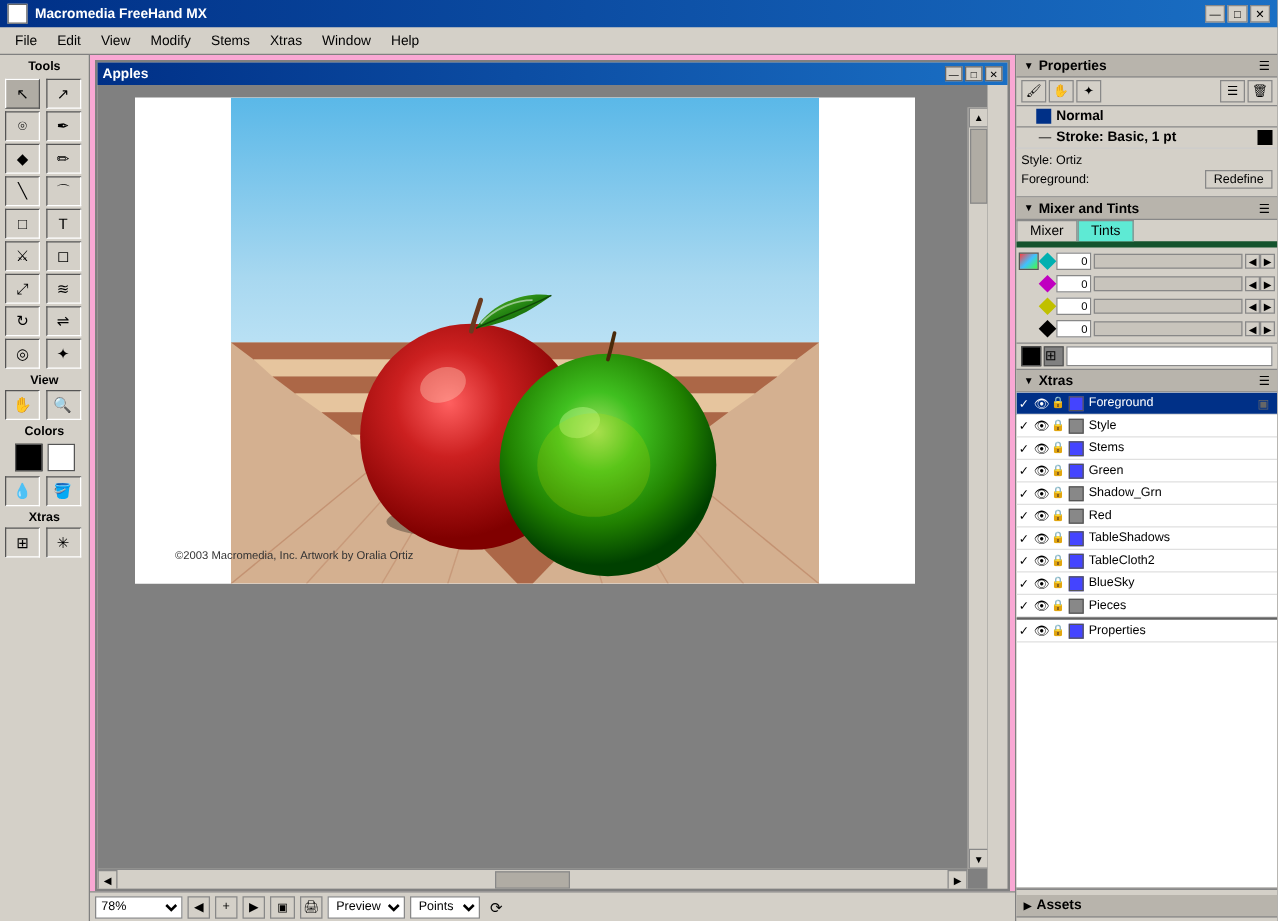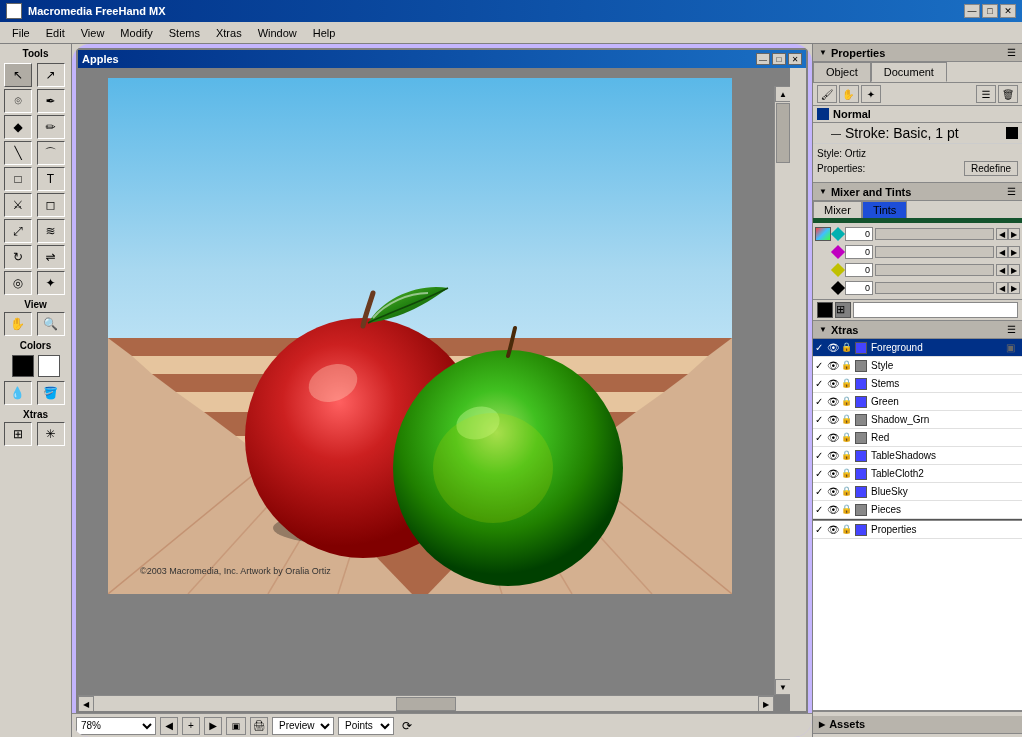--- a/index.html
+++ b/index.html
@@ -103,24 +103,23 @@
     
     #snap-tools {
       display: grid;
       grid-template-columns: 1fr 1fr;
       gap: 2px;
     }
 
     
     #canvas-area {
       flex: 1;
-      background: #c4b5fd;
+      background: #f9a8d4;
       position: relative;
       overflow: hidden;
-      border-radius: 18px;
     }
     
     
     #doc-window {
       position: absolute;
       top: 4px;
       left: 4px;
       right: 4px;
       bottom: 24px;
       background: #d4d0c8;
@@ -147,21 +146,21 @@
       bottom: 0;
       background: #808080;
       overflow: hidden;
     }
     
     #canvas-paper {
       position: absolute;
       top: 10px;
       left: 30px;
       width: 624px;
-      height: 516px;
+      height: 389px;
       background: white;
       overflow: hidden;
     }
     
     
     #apple-scene {
       width: 100%;
       height: 100%;
     }
     
@@ -218,21 +217,21 @@
       right: 0;
       height: 24px;
       background: #d4d0c8;
       border-top: 1px solid #888;
       display: flex;
       align-items: center;
       padding: 0 4px;
       gap: 4px;
     }
     .zoom-select {
-      width: 80px;
+      width: 70px;
       height: 18px;
       font-size: 10px;
       background: white;
       border: 1px solid #888;
     }
     .status-btn {
       width: 18px;
       height: 18px;
       background: #d4d0c8;
       border: 1px solid #888;
@@ -326,21 +325,21 @@
       border: 1px solid #888;
       display: flex;
       align-items: center;
       justify-content: center;
       font-size: 10px;
       cursor: pointer;
     }
     #style-normal {
       display: flex;
       align-items: center;
-      padding: 2px 4px;
+      padding: 2px 16px;
       gap: 4px;
       border-bottom: 1px solid #888;
     }
     .style-checkbox { width: 12px; height: 12px; background: #003087; }
     .style-name { font-size: 11px; font-weight: bold; }
     #stroke-info {
       padding: 2px 4px 2px 18px;
       font-size: 10px;
       display: flex;
       align-items: center;
@@ -372,21 +371,21 @@
       display: flex;
       background: #d4d0c8;
       border-bottom: 5px solid #14532d;
     }
     .mixer-tab {
       padding: 2px 10px;
       font-size: 11px;
       cursor: pointer;
       border: 1px solid #888;
       border-bottom: none;
-      background: #1d4ed8;
+      background: #5eead4;
     }
     .mixer-tab.active { background: #d4d0c8; }
     
     #mixer-controls {
       padding: 2px 0;
     }
     .mixer-row {
       display: flex;
       align-items: center;
       height: 18px;
@@ -726,51 +725,47 @@
 
     <div id="properties-panel" class="panel-section">
       <div class="panel-header">
         <div class="panel-header-title">
           <span class="panel-arrow">▼</span>
           <span>Properties</span>
         </div>
         <span class="panel-menu-btn">☰</span>
       </div>
 
-      <div id="properties-tabs">
-        <div class="prop-tab">Object</div>
-        <div class="prop-tab active">Document</div>
-      </div>
 
       <div id="properties-toolbar">
         <div class="prop-tool-btn">🖌</div>
         <div class="prop-tool-btn">✋</div>
         <div class="prop-tool-btn">✦</div>
         <div style="flex:1;"></div>
         <div class="prop-tool-btn">☰</div>
         <div class="prop-tool-btn">🗑</div>
       </div>
 
       <div id="style-normal">
         <div class="style-checkbox"></div>
         <span class="style-name">Normal</span>
       </div>
 
       <div id="stroke-info">
         <span style="margin-right:4px;">—</span>
-        <span style="flex:1;font-size:14px;">Stroke: Basic, 1 pt</span>
+        <span style="flex:1;font-size:11px;font-weight:bold;">Stroke: Basic, 1 pt</span>
         <div class="stroke-swatch"></div>
       </div>
 
       <div id="style-footer">
         <div class="style-row">
           <span>Style: Ortiz</span>
         </div>
         <div class="style-row">
-          <span>Properties:</span>
+          <span>Foreground:</span>
           <button class="redefine-btn">Redefine</button>
         </div>
       </div>
     </div>
 
     <div id="mixer-panel" class="panel-section">
       <div class="panel-header">
         <div class="panel-header-title">
           <span class="panel-arrow">▼</span>
           <span>Mixer and Tints</span>

